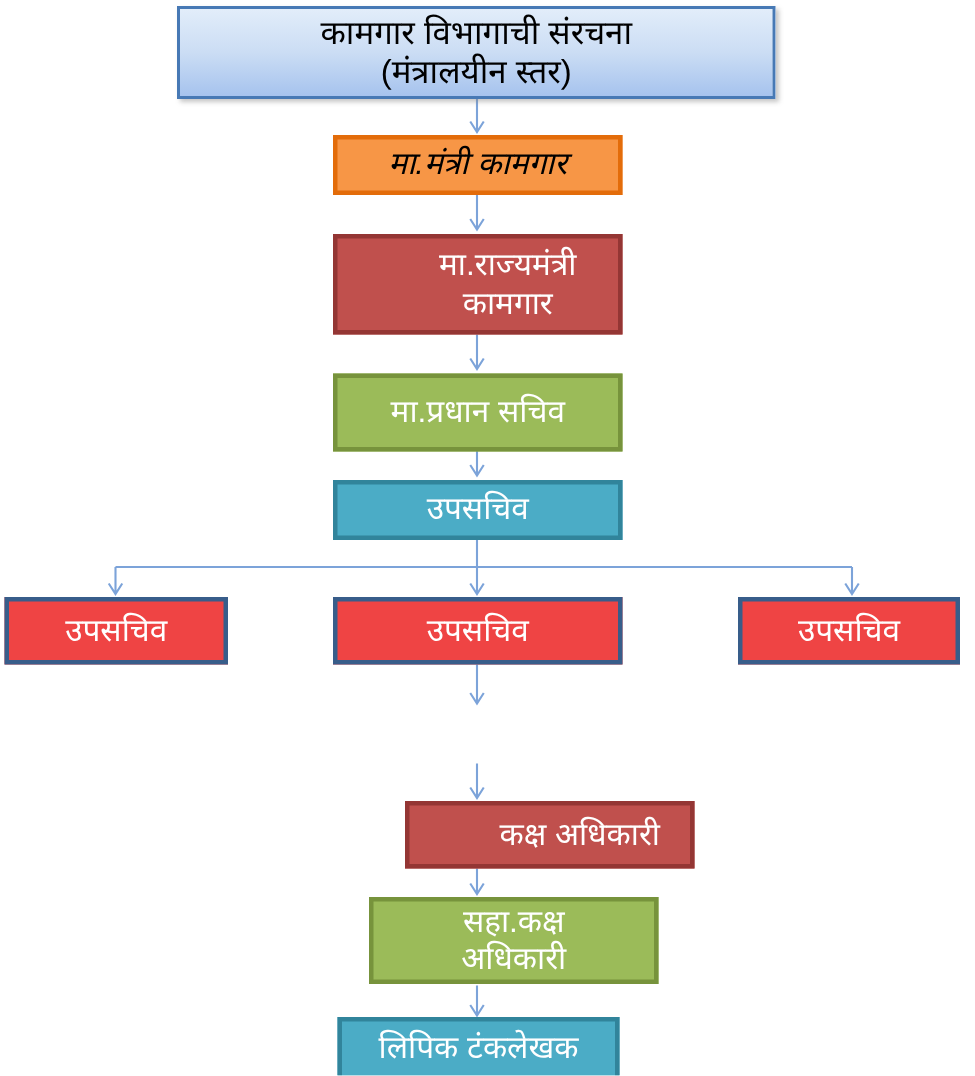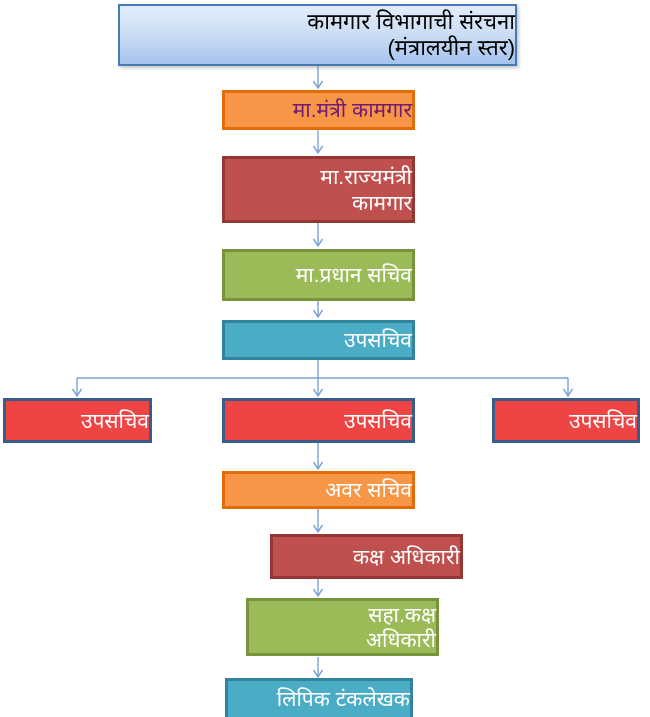--- a/index.html
+++ b/index.html
@@ -15,41 +15,41 @@
     position: absolute;
     left: 0; top: 0;
     width: 650px; height: 717px;
     pointer-events: none;
   }
   .node {
     position: absolute;
     box-sizing: border-box;
     display: flex;
     flex-direction: column;
-    align-items: flex-end;
+    align-items: center;
     justify-content: center;
     text-align: center;
     font-size: 21px;
     line-height: 1.2;
     color: #ffffff;
   }
   .node span { display: block; }
   .title-box {
     background: linear-gradient(to bottom, #e2edfa 0%, #cbddf4 50%, #a6c3ee 100%);
     border: 2px solid #4779b5;
     color: #000000;
     font-size: 22px;
     box-shadow: 2px 2px 3px rgba(130,130,130,0.45);
   }
   .orange { background: #F79646; border: 3px solid #E36C0A; }
   .red    { background: #C0504D; border: 3px solid #943634; padding-left: 40px; }
   .green  { background: #9BBB59; border: 3px solid #77933C; }
   .teal   { background: #4BACC6; border: 3px solid #31849B; }
   .blue   { background: #ef4444; border: 3px solid #385D8A; }
-  .black-text { color: #701a75; }
+  .black-text { color: #000000; font-style: italic; }
 </style>
 </head>
 <body>
 
 <div class="canvas">
 
   <svg class="connectors" width="650" height="717" viewBox="0 0 650 717" stroke="#7CA3D9" stroke-width="1.4" fill="none">
     <g>
       <path d="M318 66 L318 87 M313.5 81 L318 88 L322.5 81"></path>
     </g>
@@ -109,23 +109,20 @@
   </div>
 
   <div class="node blue" style="left:222px; top:398px; width:193px; height:45px;">
     <span>उपसचिव</span>
   </div>
 
   <div class="node blue" style="left:492px; top:398px; width:148px; height:45px;">
     <span>उपसचिव</span>
   </div>
 
-  <div class="node orange" style="left:222px; top:471px; width:193px; height:38px;">
-    <span>अवर सचिव</span>
-  </div>
 
   <div class="node red" style="left:222px; top:534px; width:193px; height:45px;margin-left:48px;">
     <span>कक्ष अधिकारी</span>
   </div>
 
   <div class="node green" style="left:222px; top:598px; width:193px; height:58px;margin-left:24px;">
     <span>सहा.कक्ष</span>
     <span>अधिकारी</span>
   </div>
 

